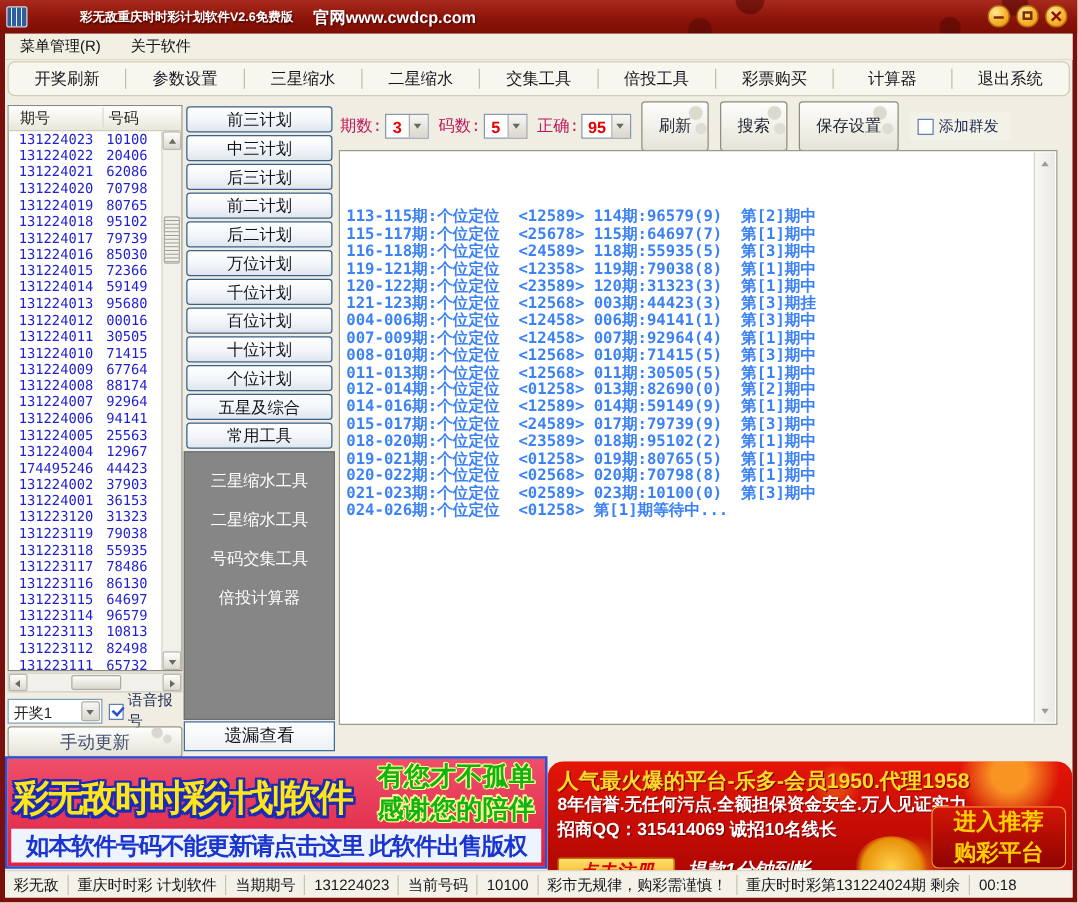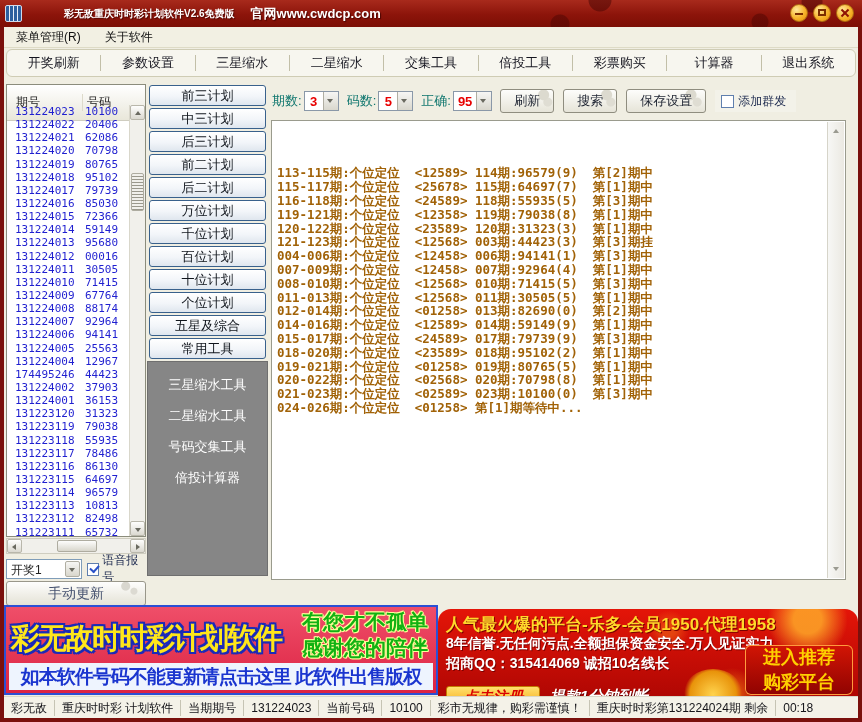--- a/index.html
+++ b/index.html
@@ -33,21 +33,21 @@
 
   .menubar { position:absolute; left:0; top:0; width:854px; height:21px; background:#f2f0e3; border-bottom:1px solid #dedbc6; display:flex; align-items:center; }
   .menu-item { font-size:12px; color:#111; padding:0 12px; height:100%; display:flex; align-items:center; cursor:default; }
 
   .toolbar { position:absolute; left:2px; top:22px; width:850px; height:28px; background:#f7f6ef; border:1px solid #cfccb4; border-radius:6px; display:flex; align-items:center; }
   .toolbar-item { flex:1; text-align:center; font-size:13px; color:#15151f; border-right:1px solid #c2bfa8; cursor:pointer; line-height:16px; }
   .toolbar-item:last-child { border-right:none; }
 
   
   .history-box { position:absolute; left:2px; top:57px; width:140px; height:453px; background:#fff; border:1px solid #8b8c7c; }
-  .history-header { height:36px; display:flex; background:linear-gradient(#ffffff,#e9e7da); border-bottom:1px solid #cfcdc0; font-size:12px; color:#222; align-items:center; }
+  .history-header { height:20px; display:flex; background:linear-gradient(#ffffff,#e9e7da); border-bottom:1px solid #cfcdc0; font-size:12px; color:#222; align-items:center; }
   .hh-issue { width:76px; padding-left:9px; border-right:1px solid #dddacb; }
   .hh-number { flex:1; padding-left:4px; }
   .history-rows { position:absolute; left:0; top:20px; right:16px; bottom:0; overflow:hidden;
     font-family:"DejaVu Sans Mono",monospace; font-size:11px; color:#1f1fd0; }
   .history-row { height:13.15px; display:flex; align-items:center; cursor:default; }
   .hr-issue { width:76px; padding-left:8px; }
   .hr-number { flex:1; padding-left:2px; }
   .vscroll { position:absolute; top:20px; right:0; bottom:0; width:16px; background:#f1f0eb; border-left:1px solid #d9d7cb; }
   .sb-btn { position:absolute; left:0; width:15px; height:15px; background:linear-gradient(#fefefd,#dbd9d0); border:1px solid #b9b7ab; border-radius:2px; }
   .sb-up { top:0; } .sb-down { bottom:0; }
@@ -79,34 +79,34 @@
   
   .nav-panel { position:absolute; left:145px; top:58px; width:117px; display:flex; flex-direction:column; gap:2px; }
   .nav-btn { height:21px; background:linear-gradient(#ffffff,#f2f5f9 55%,#dfe6ee); border:1px solid #39618c; border-radius:3px;
     font-size:13px; color:#10151c; display:flex; align-items:center; justify-content:center; cursor:pointer; box-shadow:inset 0 1px 0 #fff; }
   .tools-panel { position:absolute; left:143px; top:334px; width:121px; height:215px; background:#868686; border:1px solid #6f6f6f; padding-top:7px;text-align:center; }
   .tool-link { height:31px; font-size:13px; color:#ffffff; display:flex; align-items:center; justify-content:center; cursor:pointer; }
   .omission-btn { position:absolute; left:143px; top:550px; width:121px; height:24px; background:linear-gradient(#ffffff,#eef1f5); border:1px solid #3a6ea5; font-size:14px; color:#13161c; display:flex; align-items:center; justify-content:center; cursor:pointer; }
 
   
   .controls-row { position:absolute; left:268px; top:61px; width:584px; height:26px; display:flex; align-items:center; font-size:13px; }
-  .ctl-label { color:#0f766e; margin-right:2px; }
+  .ctl-label { color:#be185d; margin-right:2px;font-family:Liberation Mono, monospace; }
   .spin { display:flex; height:20px; border:1px solid #8a98a8; background:#fff; margin-right:8px; }
   .spin-val { min-width:18px; padding:0 4px; color:#e80000; font-weight:bold; font-size:13px; display:flex; align-items:center; justify-content:center; }
   .spin-btn { position:relative; width:15px; background:linear-gradient(#f6f6f4,#d9d7cd); border-left:1px solid #b0aea2; cursor:pointer; }
   .spin-btn .tri-down { left:3px; top:7px; }
-  .ctl-btn { height:24px; padding:10px 13px; margin-right:9px;
+  .ctl-btn { height:40px; padding:10px 13px; margin-right:9px;
     background: radial-gradient(circle at 82% 22%, #dcdacf 0 5px, transparent 6px), radial-gradient(circle at 90% 55%, #dfddd3 0 4px, transparent 5px), linear-gradient(#fdfdfb,#e6e4d8);
     border:1px solid #8f8d7f; border-radius:3px; font-size:13px; color:#1c2230; cursor:pointer; display:flex; align-items:center; }
   .groupsend { display:flex; align-items:center; gap:4px; background:#f3f2e9; height:22px; padding:0 10px 0 6px; }
 
   
   .plan-area { position:absolute; left:267px; top:93px; width:575px; height:460px; background:#fff; border:1px solid #9a9b8d; }
   .plan-lines { position:absolute; left:5px; top:4px; right:20px; bottom:4px; overflow:hidden;
-    font-family:"DejaVu Sans Mono",monospace; font-size:12.5px; font-weight:bold; color:#a16207; line-height:13.8px; white-space:pre; }
+    font-family:"DejaVu Sans Mono",monospace; font-size:12.5px; font-weight:bold; color:#3b82f6; line-height:13.8px; white-space:pre; }
   .plan-vscroll { position:absolute; top:1px; right:1px; bottom:1px; width:17px; background:linear-gradient(90deg,#f7f7f5,#ebe9e2); border-left:1px solid #d6d4c9; }
   .pv-up,.pv-down { position:absolute; left:2px; width:12px; height:12px; }
   .pv-up { top:3px; } .pv-down { bottom:3px; }
   .pv-up .tri-up { left:3px; top:4px; border-bottom-color:#9a9a90; }
   .pv-down .tri-down { left:3px; top:4px; border-top-color:#9a9a90; }
 
   
   .banner-left { position:absolute; left:0px; top:578px; width:434px; height:90px; border:2px solid #2b50d4; background:linear-gradient(#ef4e69,#dc2343); cursor:pointer; }
   .bl-title { position:absolute; left:5px; top:12px; font-size:29px; font-weight:bold; color:#ffe61a; letter-spacing:-2px; white-space:nowrap;
     text-shadow:-2px 0 #1b2bb8, 2px 0 #1b2bb8, 0 -2px #1b2bb8, 0 2px #1b2bb8, -2px -2px #1b2bb8, 2px 2px #1b2bb8, -2px 2px #1b2bb8, 2px -2px #1b2bb8; }
@@ -370,20 +370,21 @@
         <div class="nav-btn">五星及综合</div>
         <div class="nav-btn">常用工具</div>
       </div>
     <div class="tools-panel">
 
     <div class="tool-link">三星缩水工具</div>
         <div class="tool-link">二星缩水工具</div>
         <div class="tool-link">号码交集工具</div>
         <div class="tool-link">倍投计算器</div>
       </div>
+    <div class="omission-btn">遗漏查看</div>
 
     <div class="controls-row">
       <span class="ctl-label">期数:</span>
       <span class="spin">
         <span class="spin-val">3</span>
         <span class="spin-btn">
             <span class="tri-down"></span>
           </span>
       </span>
       <span class="ctl-label">码数:</span>

